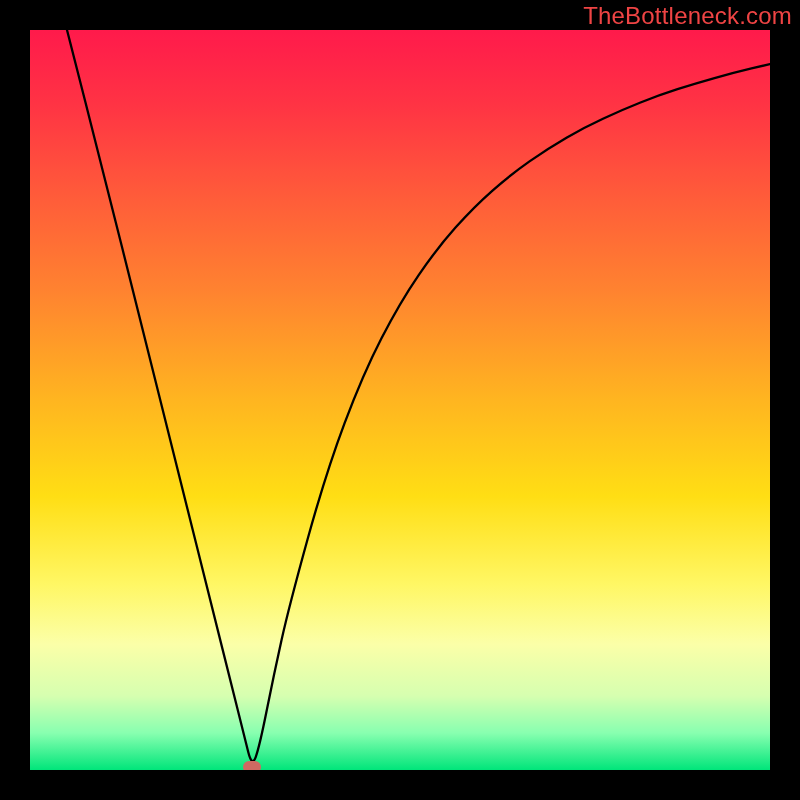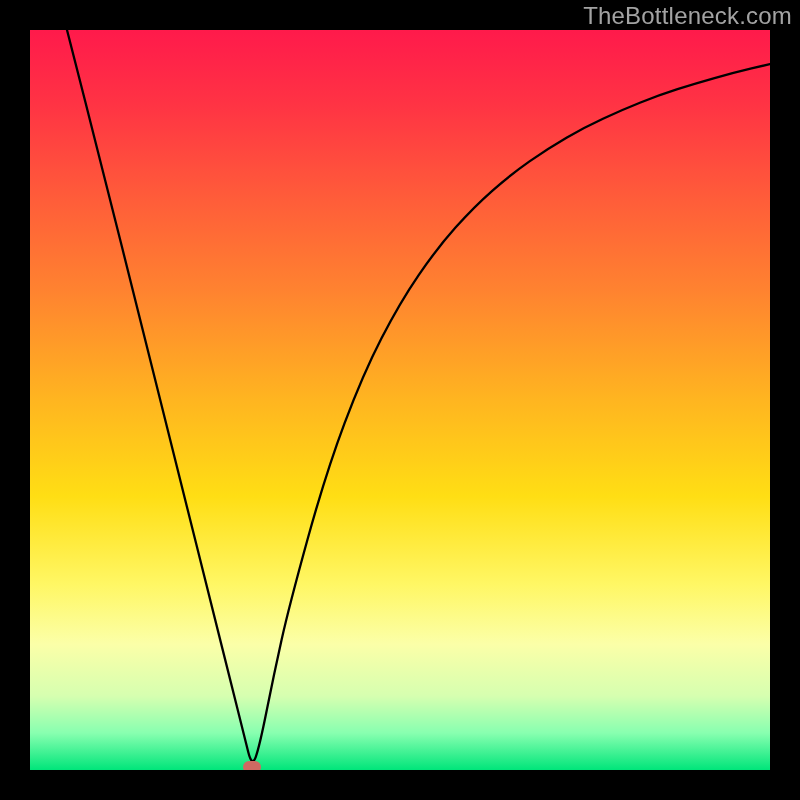--- a/index.html
+++ b/index.html
@@ -16,21 +16,21 @@
     width: 800px;
     height: 800px;
     background: #000;
   }
   .watermark {
     position: absolute;
     top: 2px;
     right: 8px;
     font-size: 24px;
     font-weight: 500;
-    color: #a3a3a3;
+    color: #ef4444;
     letter-spacing: 0.2px;
     z-index: 20;
   }
   .plot-area {
     position: absolute;
     left: 30px;
     top: 30px;
     width: 740px;
     height: 740px;
     overflow: hidden;

